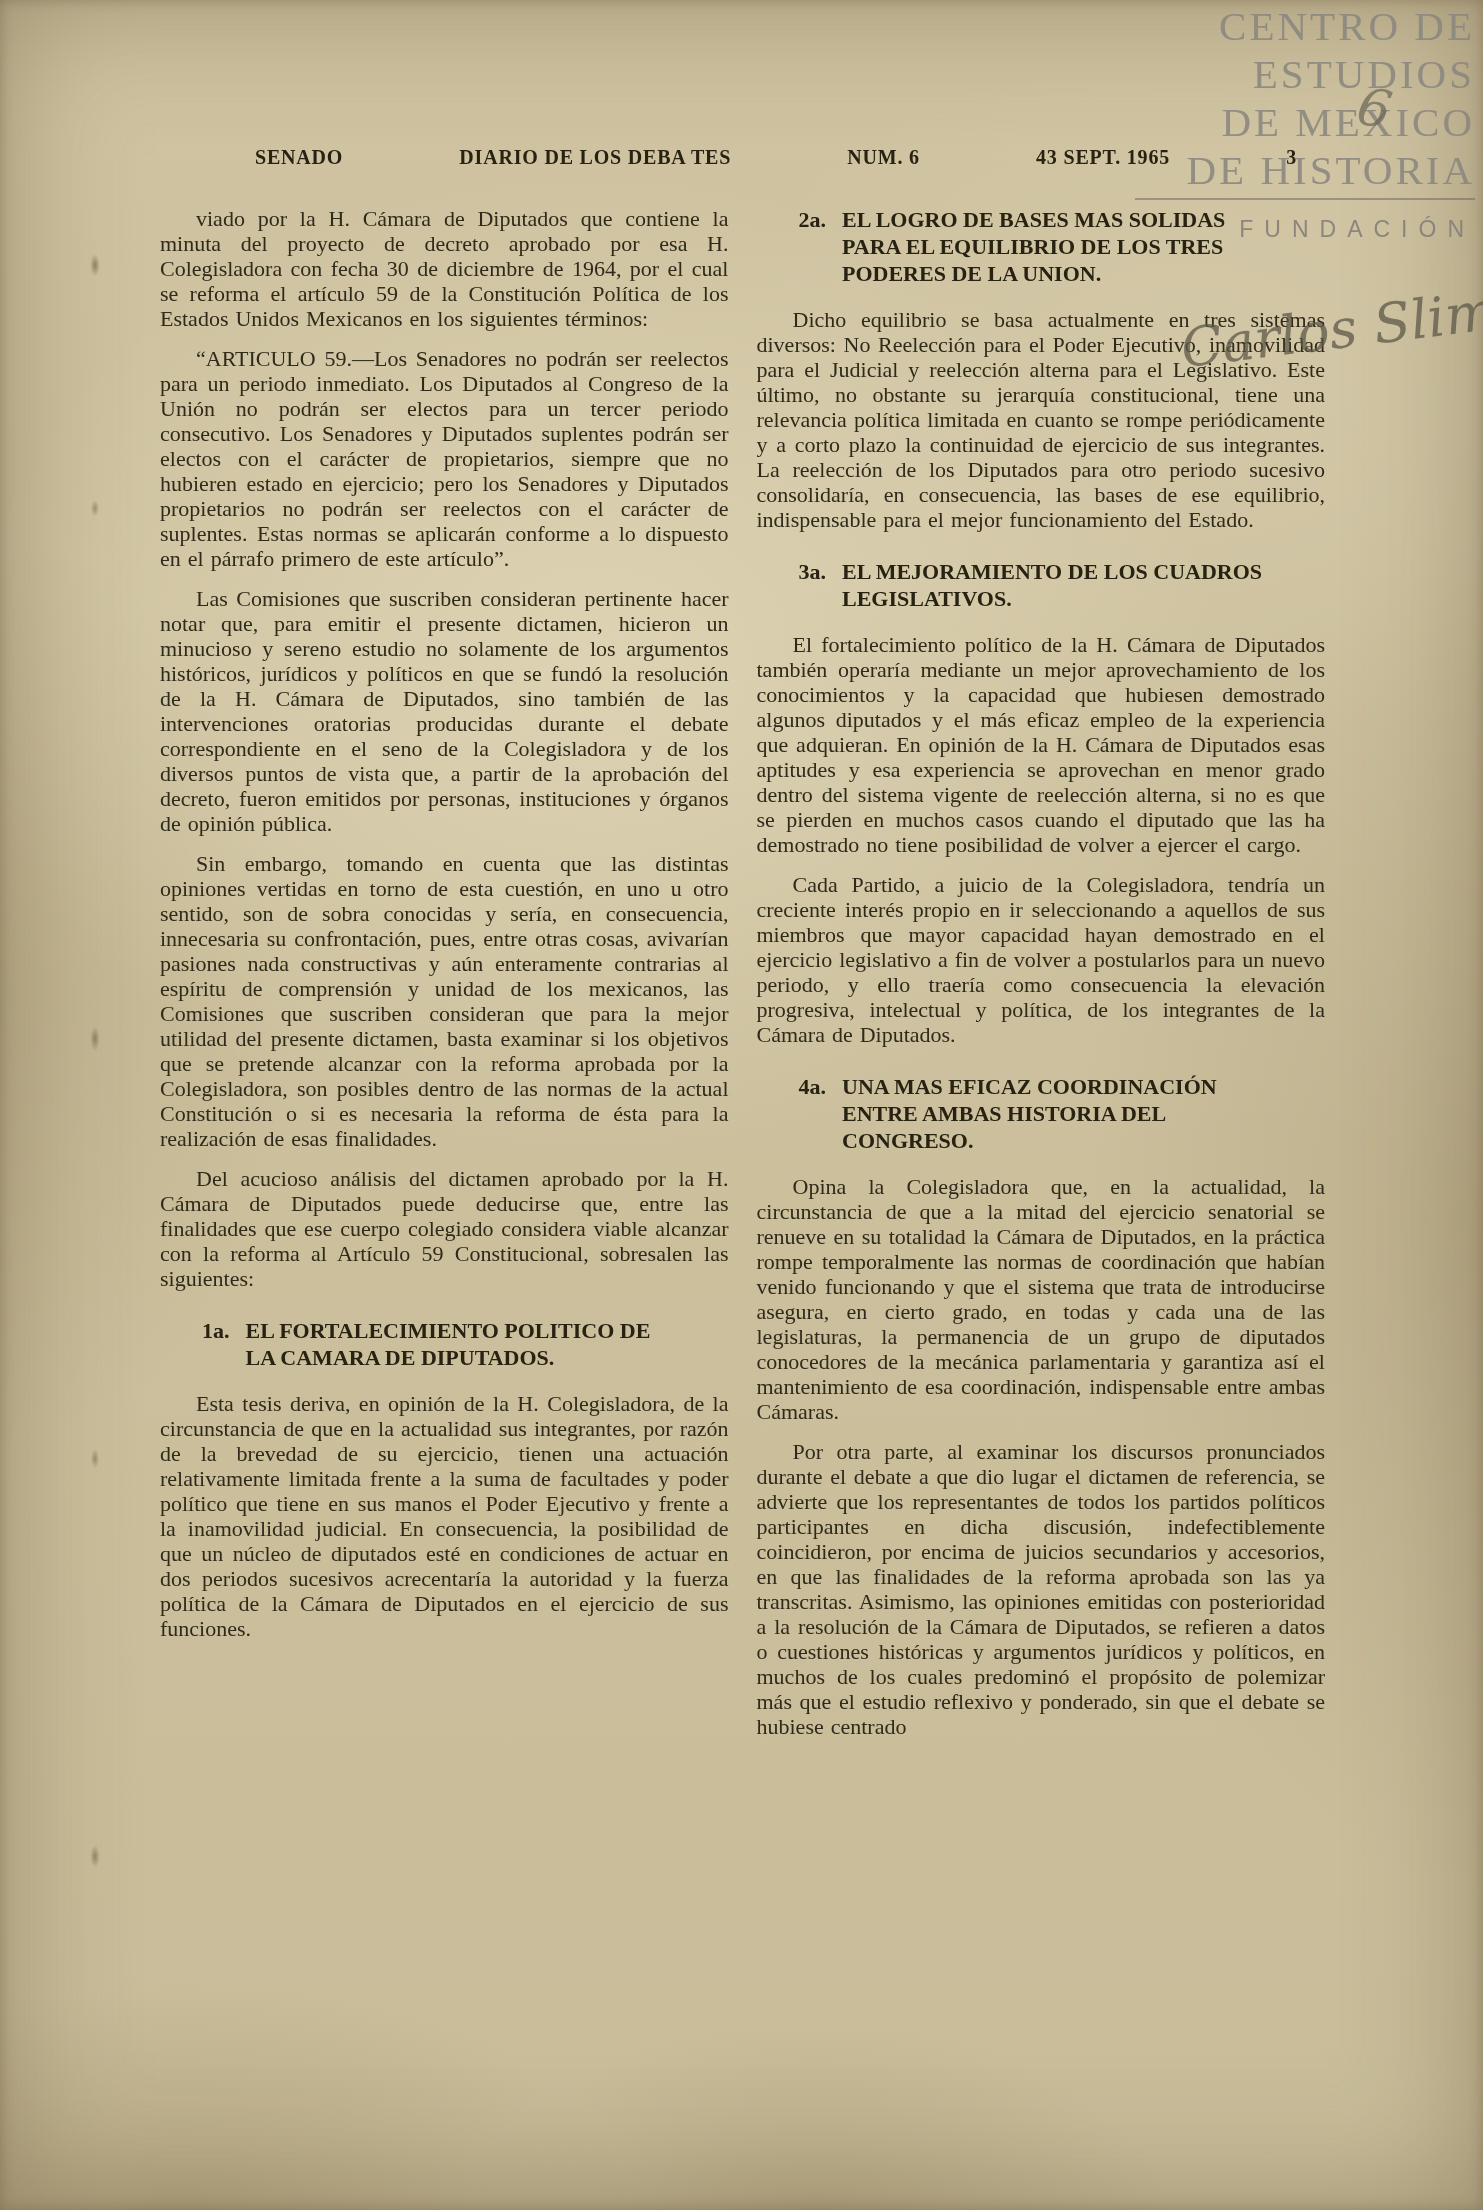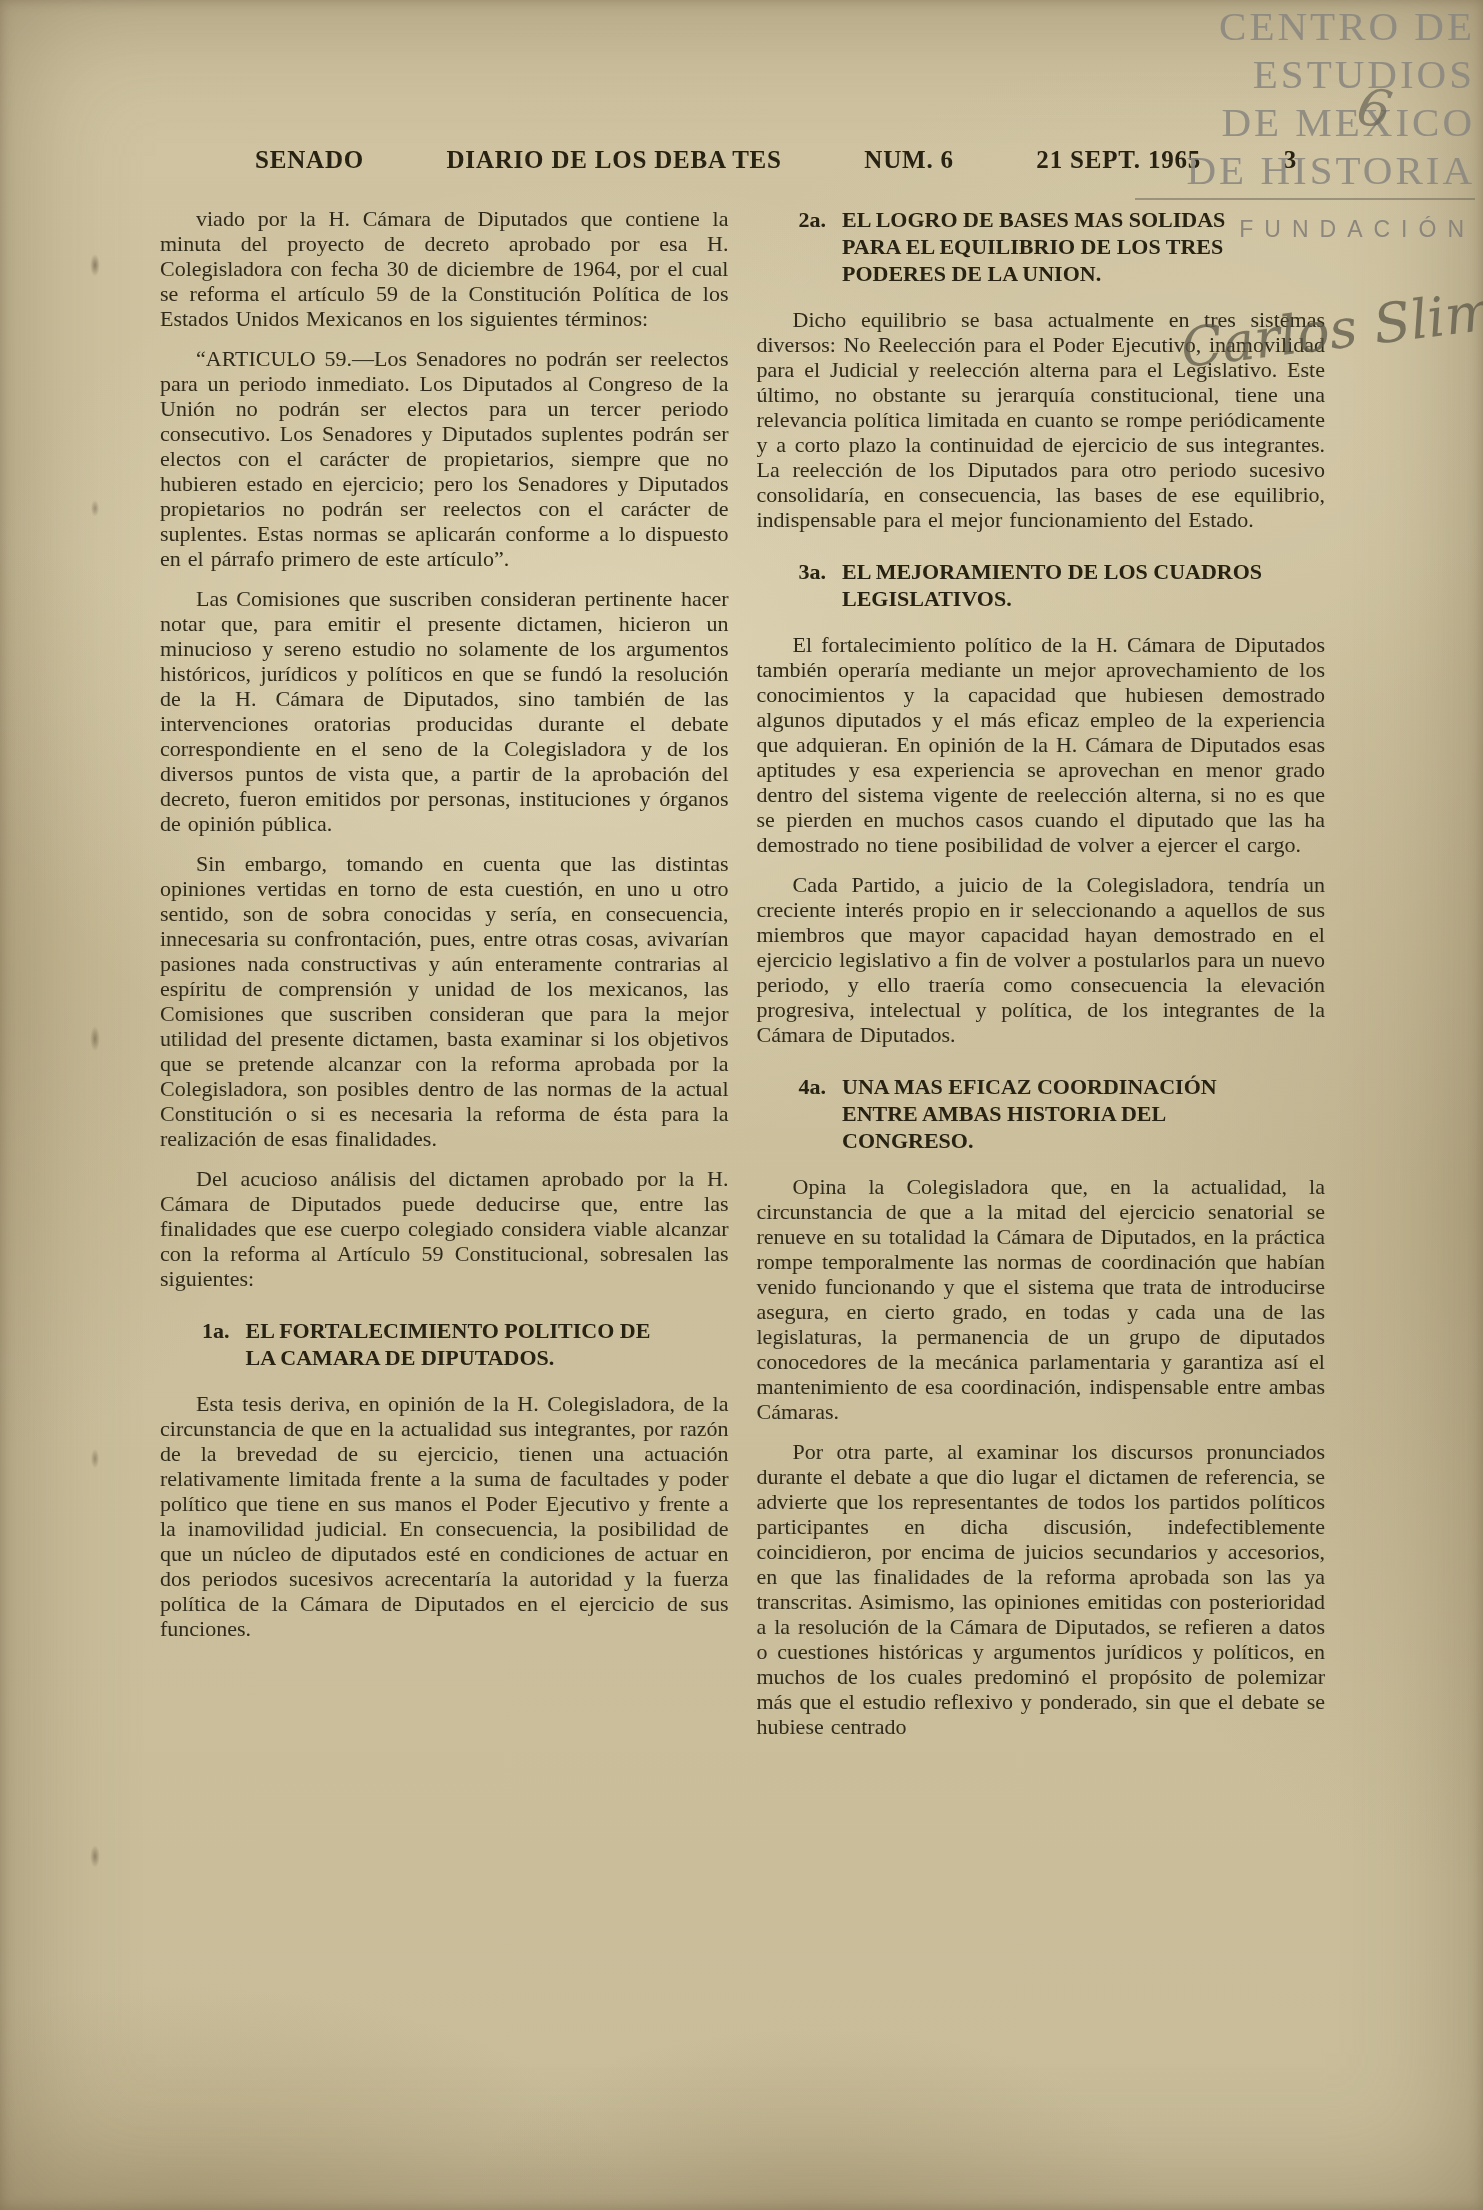--- a/index.html
+++ b/index.html
@@ -27,21 +27,21 @@
   
   .masthead {
     position: absolute;
     top: 146px; left: 160px; width: 1165px;
     box-sizing: border-box;
     display: flex;
     align-items: flex-start;
     justify-content: space-between;
     padding: 0 28px 0 95px;
     font-weight: bold;
-    font-size: 25px;
+    font-size: 20px;
     letter-spacing: 0.8px;
     color: #272211;
     white-space: nowrap;
   }
 
   
   .columns {
     position: absolute;
     top: 206px; left: 160px; width: 1165px;
     display: grid;
@@ -155,21 +155,21 @@
     <div class="wm-rule"></div>
     <div class="wm-foundation">FUNDACIÓN</div>
   </div>
   <div class="pen-mark">6</div>
   <div class="signature">Carlos Slim</div>
 
   <header class="masthead">
     <span>SENADO</span>
     <span>DIARIO DE LOS DEBA TES</span>
     <span>NUM. 6</span>
-    <span>21 SEPT. 1965</span>
+    <span>43 SEPT. 1965</span>
     <span>3</span>
   </header>
 
   <div class="columns">
 
     <div class="col">
       <p class="para">viado por la H. Cámara de Diputados que contiene la minuta del proyecto de decreto aprobado por esa H. Colegisladora con fecha 30 de diciembre de 1964, por el cual se reforma el artículo 59 de la Constitución Política de los Estados Unidos Mexicanos en los siguientes términos:</p>
       <p class="para">“ARTICULO 59.—Los Senadores no podrán ser reelectos para un periodo inmediato. Los Diputados al Congreso de la Unión no podrán ser electos para un tercer periodo consecutivo. Los Senadores y Diputados suplentes podrán ser electos con el carácter de propietarios, siempre que no hubieren estado en ejercicio; pero los Senadores y Diputados propietarios no podrán ser reelectos con el carácter de suplentes. Estas normas se aplicarán conforme a lo dispuesto en el párrafo primero de este artículo”.</p>
       <p class="para">Las Comisiones que suscriben consideran pertinente hacer notar que, para emitir el presente dictamen, hicieron un minucioso y sereno estudio no solamente de los argumentos históricos, jurídicos y políticos en que se fundó la resolución de la H. Cámara de Diputados, sino también de las intervenciones oratorias producidas durante el debate correspondiente en el seno de la Colegisladora y de los diversos puntos de vista que, a partir de la aprobación del decreto, fueron emitidos por personas, instituciones y órganos de opinión pública.</p>
       <p class="para">Sin embargo, tomando en cuenta que las distintas opiniones vertidas en torno de esta cuestión, en uno u otro sentido, son de sobra conocidas y sería, en consecuencia, innecesaria su confrontación, pues, entre otras cosas, avivarían pasiones nada constructivas y aún enteramente contrarias al espíritu de comprensión y unidad de los mexicanos, las Comisiones que suscriben consideran que para la mejor utilidad del presente dictamen, basta examinar si los objetivos que se pretende alcanzar con la reforma aprobada por la Colegisladora, son posibles dentro de las normas de la actual Constitución o si es necesaria la reforma de ésta para la realización de esas finalidades.</p>

